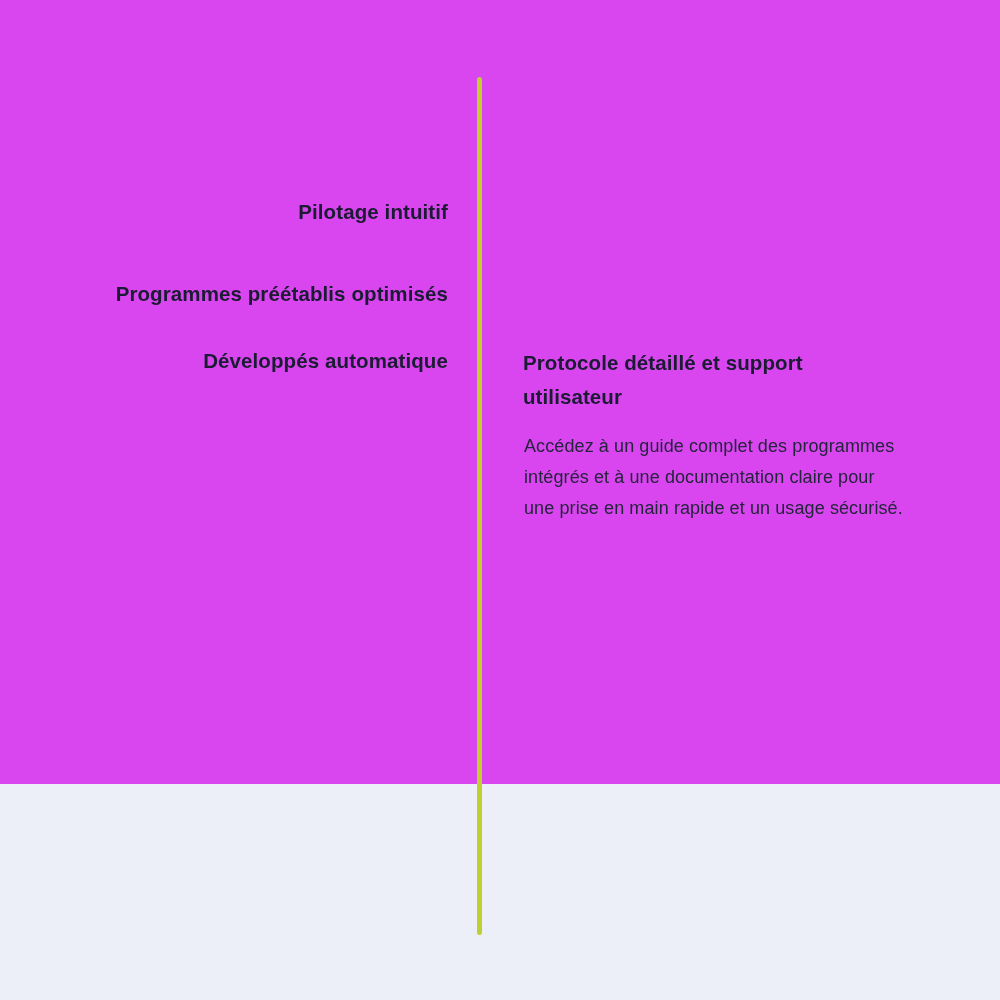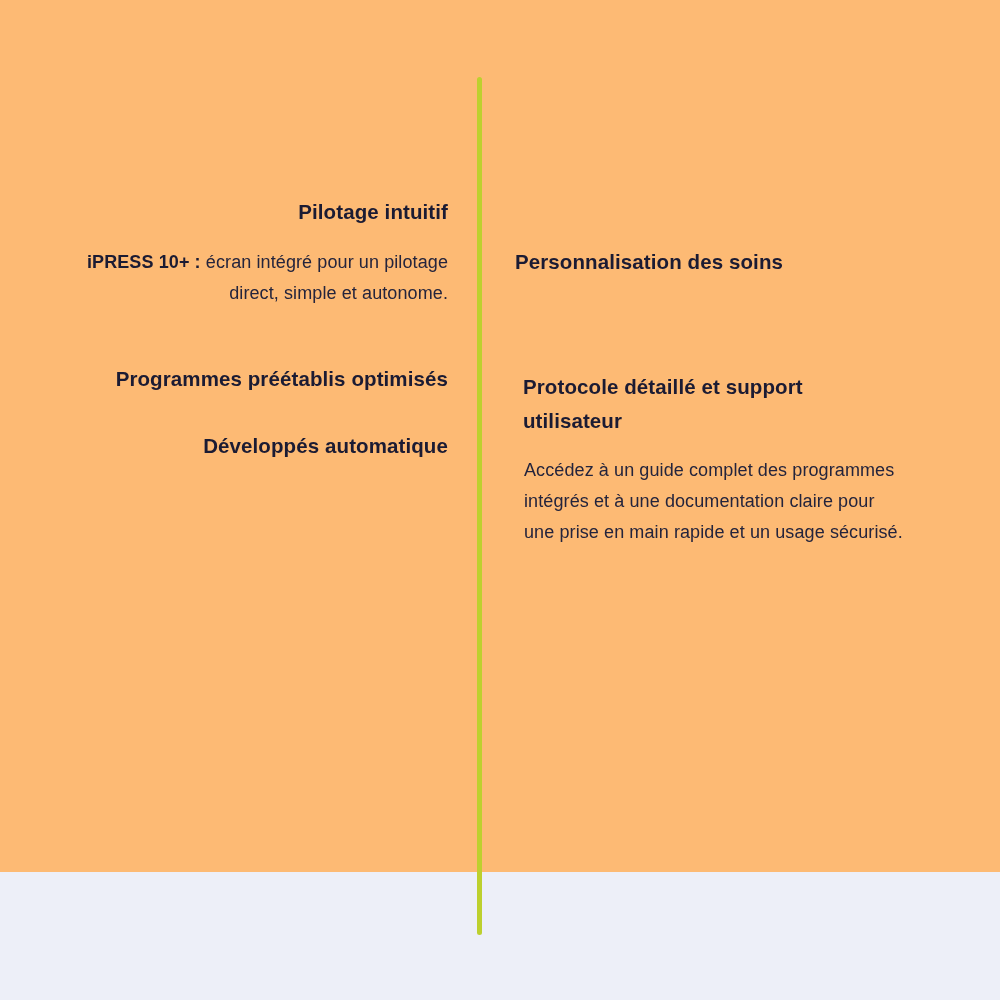--- a/index.html
+++ b/index.html
@@ -6,22 +6,22 @@
   html, body { width: 1000px; height: 1000px; }
   body {
     font-family: "Liberation Sans", "DejaVu Sans", sans-serif;
     background: #edeff8;
     color: #20203a;
     overflow: hidden;
   }
   .page {
     position: relative;
     width: 1000px;
-    height: 872px;
-    background: #fdba74;
+    height: 784px;
+    background: #d946ef;
   }
   .divider {
     position: absolute;
     left: 477px;
     top: 77px;
     width: 5px;
     height: 858px;
     background: #bdd02e;
     border-radius: 2.5px;
   }
@@ -74,30 +74,27 @@
 </style>
 </head>
 <body>
 
 <div class="page">
 
   <div class="divider"></div>
 
   <div class="col col-left">
     <h2 class="heading heading-1">Pilotage intuitif</h2>
-    <p class="body-text para-1"><span class="lead-bold">iPRESS 10+ :</span> <span>écran intégré pour un pilotage
-direct, simple et autonome.</span></p>
 
     <h2 class="heading heading-2">Programmes préétablis optimisés</h2>
 
     <h2 class="heading heading-3">Développés automatique</h2>
   </div>
 
   <div class="col col-right">
-    <h2 class="heading heading-1">Personnalisation des soins</h2>
 
     <h2 class="heading heading-tall heading-2">Protocole détaillé et support
 utilisateur</h2>
     <p class="body-text para-2">Accédez à un guide complet des programmes
 intégrés et à une documentation claire pour
 une prise en main rapide et un usage sécurisé.</p>
   </div>
 
 </div>
 

